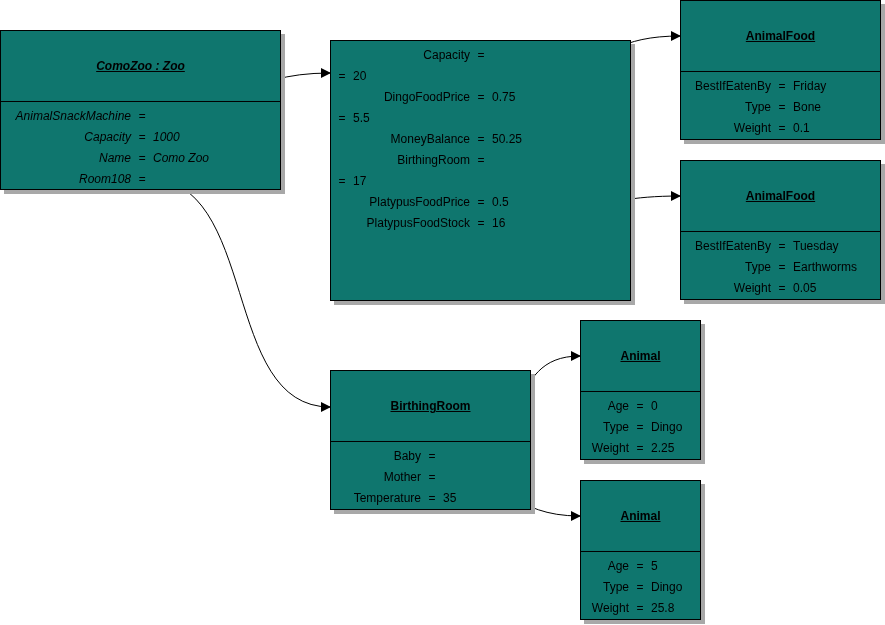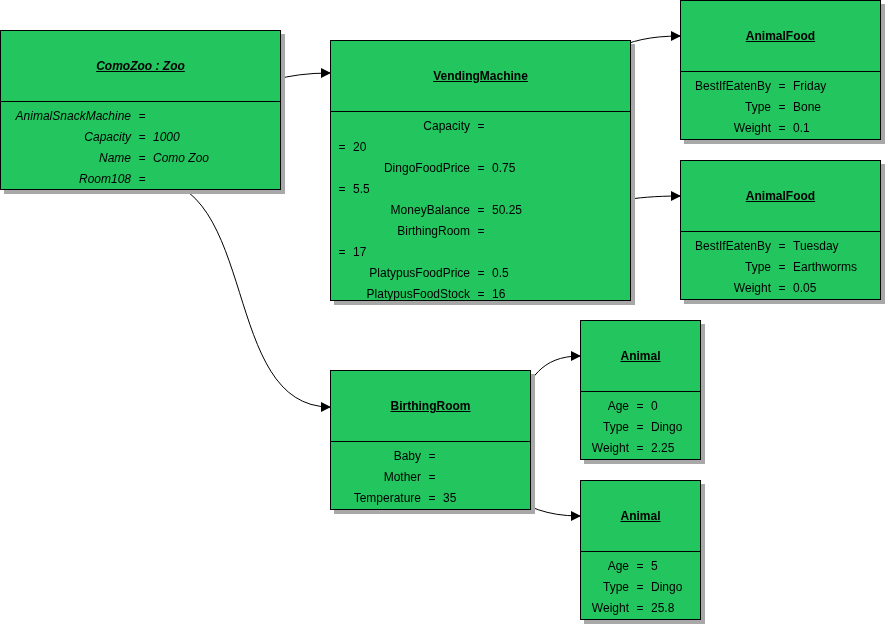--- a/index.html
+++ b/index.html
@@ -1,18 +1,18 @@
 <!DOCTYPE html>
 <html><head>
 <meta charset="utf-8">
 <style>
   html, body { margin:0; padding:0; background:#ffffff; }
   body { width:885px; height:625px; position:relative; overflow:hidden;
          font-family:"Liberation Sans", sans-serif; font-size:12px; color:#000; }
-  .obj { position:absolute; background:#22c55e; border:1px solid #000;
+  .obj { position:absolute; background:#0f766e; border:1px solid #000;
          box-shadow:4px 4px 0 #a8a8a8; box-sizing:border-box; }
   .obj .hdr { height:70px; border-bottom:1px solid #000; display:flex;
               align-items:center; justify-content:center; }
   .obj .title { font-weight:bold; text-decoration:underline; }
   .obj .rows { padding-top:4px; }
   .row { height:21px; line-height:21px; display:flex; white-space:nowrap; }
   .row .k { text-align:right; box-sizing:border-box; }
   .row .eq { width:22px; text-align:center; }
   .row .v { text-align:left; }
   svg.links { position:absolute; left:0; top:0; pointer-events:none; }
@@ -56,23 +56,20 @@
       </div>
     <div class="row">
         <span class="k" style="width:130px">Room108</span>
         <span class="eq">=</span>
         <span class="v"></span>
       </div>
   </div>
 </div>
 
 <div class="obj" style="left:330px;top:40px;width:301px;height:261px;">
-  <div class="hdr">
-      <span class="title">VendingMachine</span>
-    </div>
   <div class="rows">
     <div class="row">
         <span class="k" style="width:139px">Capacity</span>
         <span class="eq">=</span>
         <span class="v"></span>
       </div>
     <div class="row">
         <span class="eq">=</span>
         <span class="v">20</span>
       </div>

